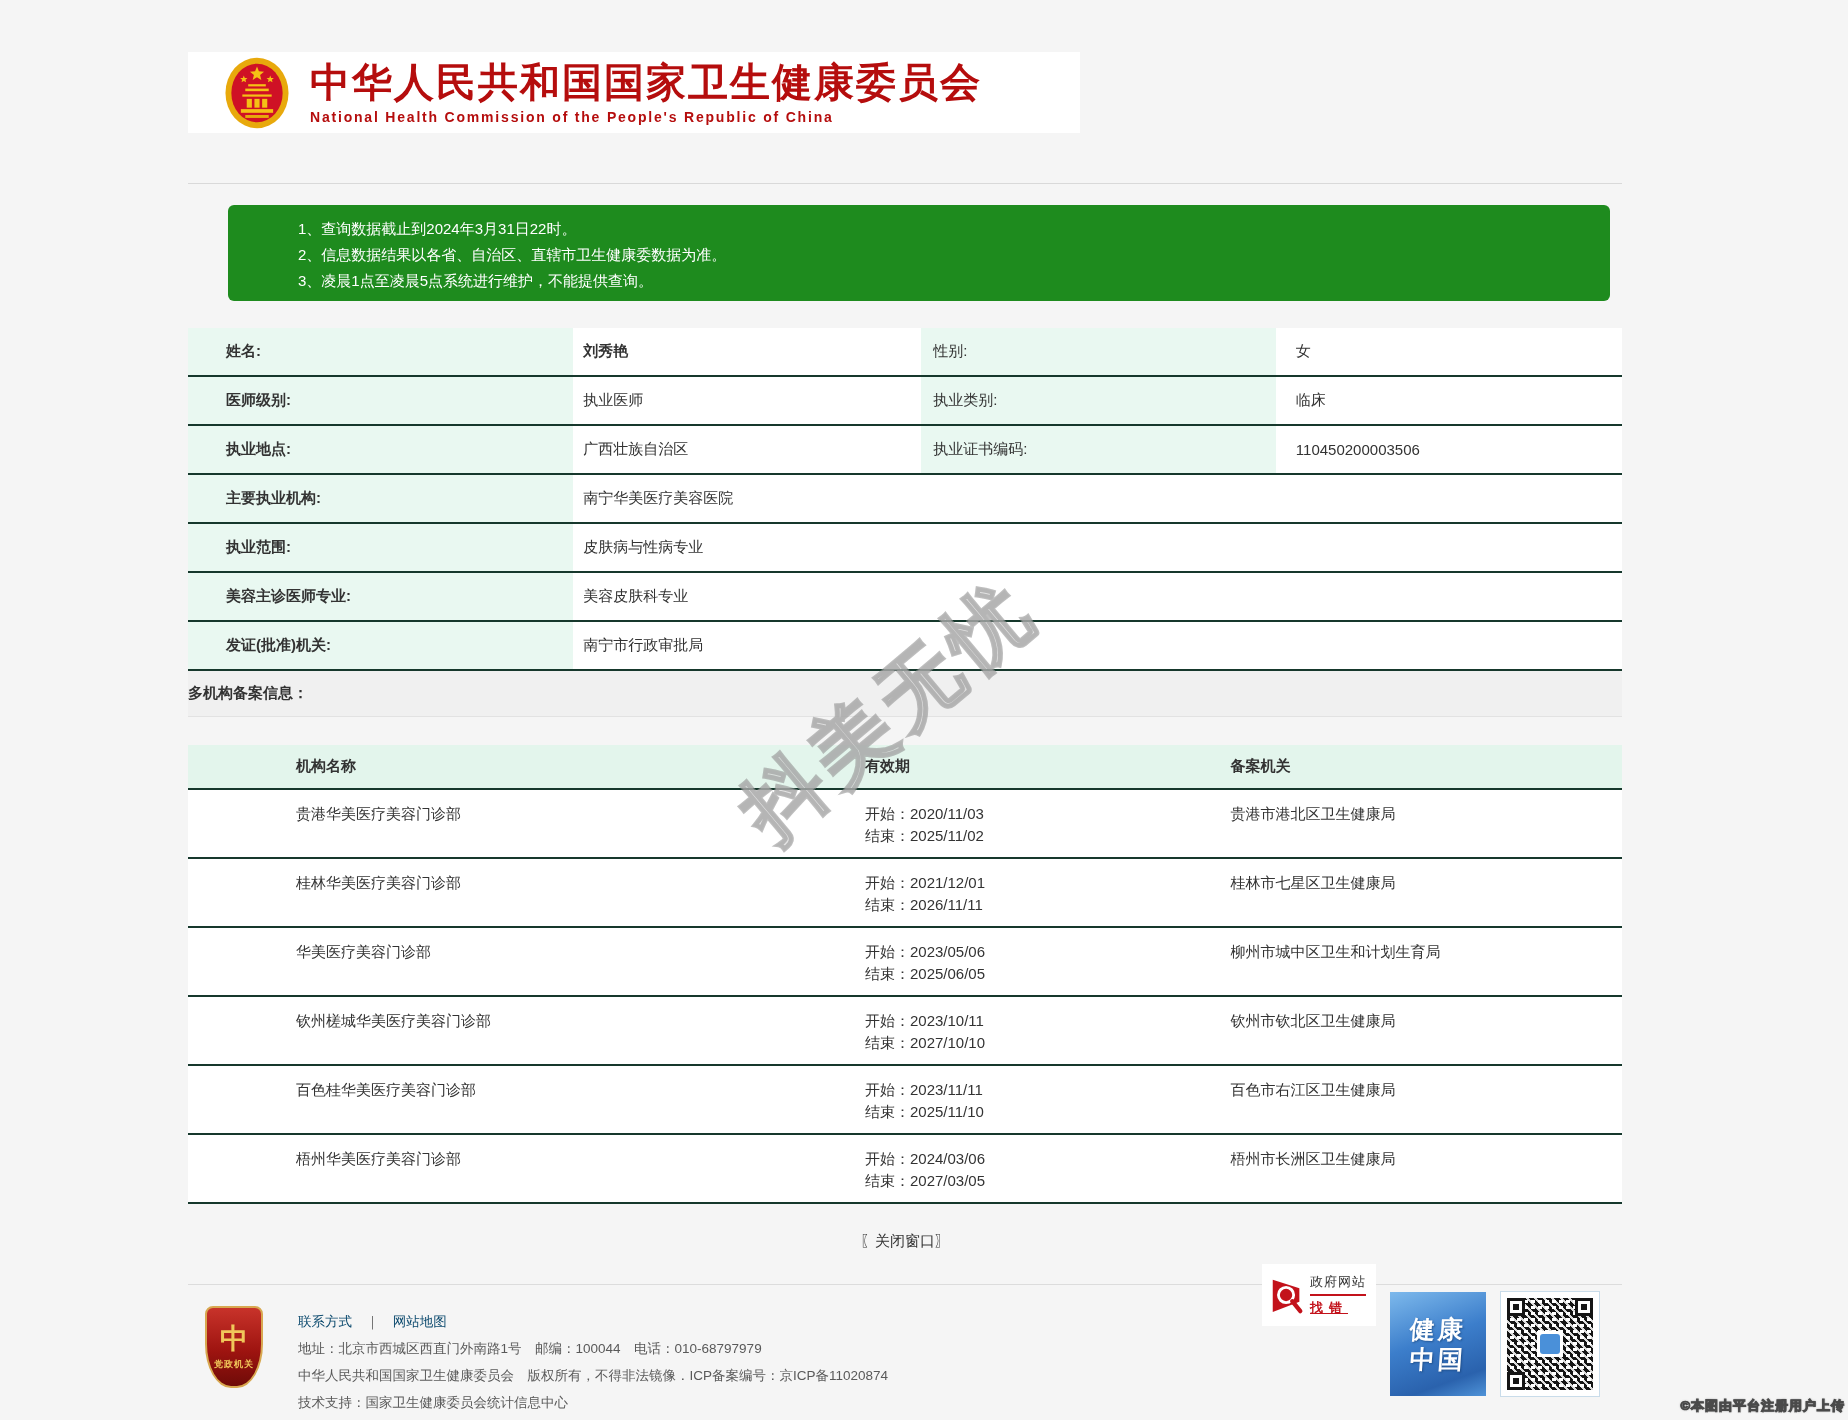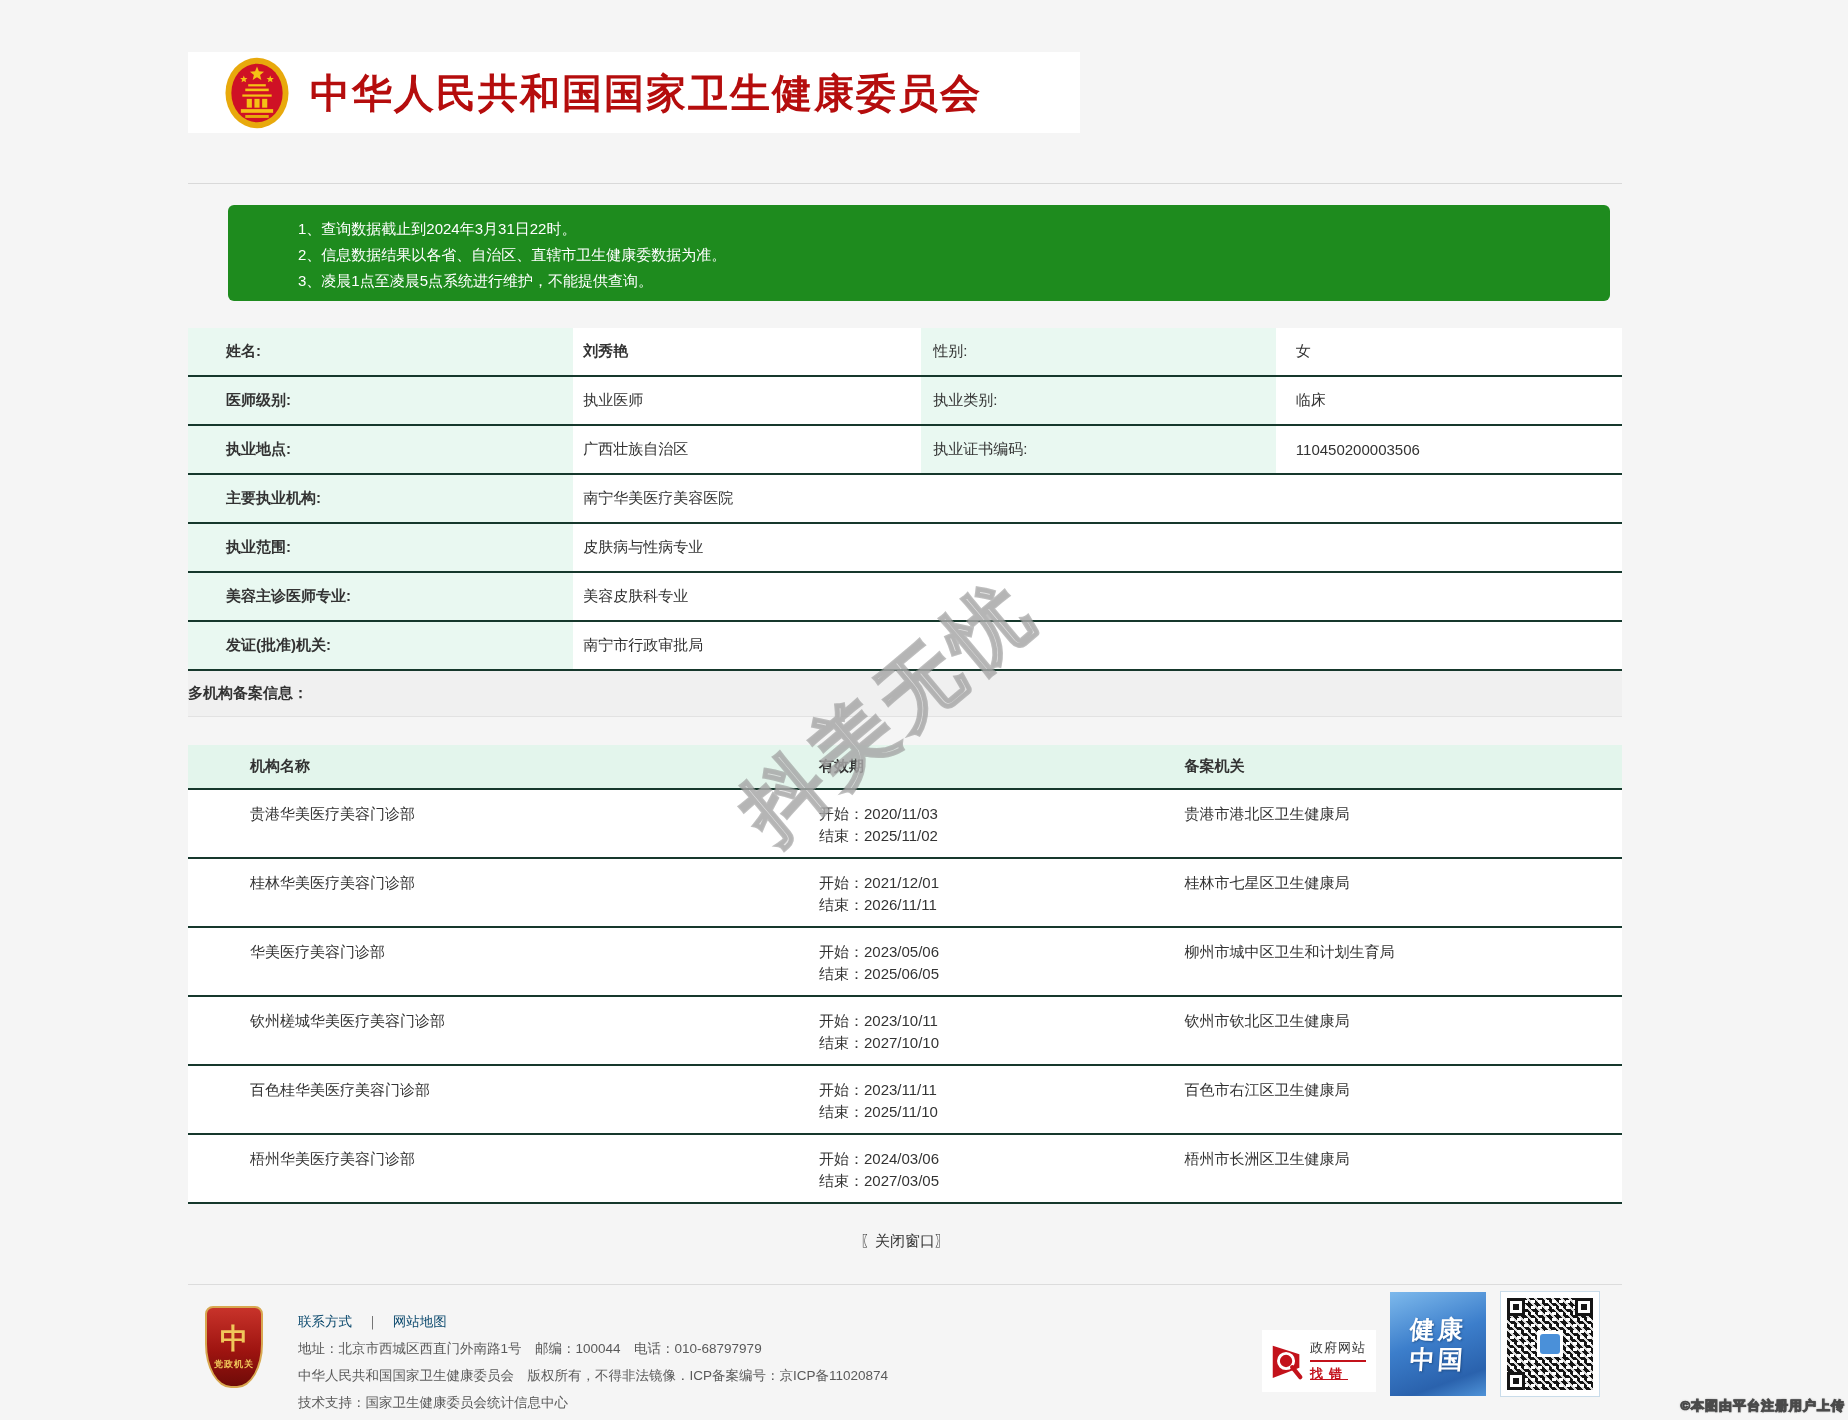--- a/index.html
+++ b/index.html
@@ -56,21 +56,21 @@
     font-size:15px; font-weight:bold;
   }
 
   
   .org-table { position:absolute; left:188px; top:745px; width:1434px; }
   .org-header {
     display:flex; height:45px; align-items:center; background:#e3f5ec;
     border-bottom:2px solid #16382c; font-weight:bold; font-size:15px;
   }
   .org-row { display:flex; background:#fff; height:69px; border-bottom:2px solid #16382c; padding-top:13px; }
-  .oc1 { width:44%; padding-left:62px; }
+  .oc1 { width:44%; padding-left:62px;margin-left:46px; }
   .oc2 { width:25.5%; }
   .oc3 { flex:1; }
   .org-row .oc1, .org-row .oc3 { font-size:15px; line-height:22px; }
   .org-row .oc2 { font-size:15px; line-height:22px; }
 
   
   .close-link {
     position:absolute; left:188px; top:1232px; width:1434px; text-align:center;
     font-size:15px; color:#333; cursor:pointer;
   }
@@ -85,21 +85,21 @@
     display:flex; flex-direction:column; align-items:center; justify-content:center;
   }
   .shield-emblem { color:#f0c75a; font-size:28px; font-weight:bold; line-height:30px; }
   .shield-text { color:#f0c75a; font-size:9px; font-weight:bold; letter-spacing:1px; margin-top:4px; }
 
   .footer-text { position:absolute; left:298px; top:1308px; font-size:13.5px; color:#595959; line-height:27px; }
   .footer-line a, .footer-link { color:#0c4a6e; text-decoration:none; cursor:pointer; }
   .sep { margin:0 10px; }
 
   .find-error {
-    position:absolute; left:1262px; top:1330px; width:114px; height:62px;
+    position:absolute; left:1262px; top:1264px; width:114px; height:62px;
     background:#fff; display:flex; align-items:center; padding-left:6px; cursor:pointer;
   }
   .fe-icon { width:38px; height:40px; flex:0 0 auto; }
   .fe-text { margin-left:4px; }
   .fe-line1 { font-size:13px; color:#333; letter-spacing:1px; border-bottom:2px solid #c3121b; padding-bottom:3px; }
   .fe-line2 { font-size:13px; color:#c3121b; letter-spacing:6px; margin-top:3px; font-weight:bold;text-decoration:underline; }
 
   .jk-badge {
     position:absolute; left:1390px; top:1292px; width:96px; height:104px;
     background:linear-gradient(160deg,#7db9ec 0%,#3c7ecb 45%,#2a62ad 80%,#4f93d8 100%);
@@ -159,20 +159,21 @@
     <rect x="25" y="52" width="40" height="3" fill="#f5c115"></rect>
     <rect x="33" y="38" width="24" height="3" fill="#f5c115"></rect>
     <rect x="31" y="58" width="7" height="12" fill="#f5c115"></rect>
     <rect x="41.5" y="58" width="7" height="12" fill="#f5c115"></rect>
     <rect x="52" y="58" width="7" height="12" fill="#f5c115"></rect>
     <rect x="23" y="72" width="44" height="5" fill="#f5c115"></rect>
     <rect x="29" y="80" width="32" height="4" fill="#e8a90c"></rect>
   </svg>
   <div class="titles">
     <div class="title-cn">中华人民共和国国家卫生健康委员会</div>
+    <div class="title-en">National Health Commission of the People's Republic of China</div>
   </div>
 </div>
 <div class="top-divider"></div>
 
 <div class="notice">
   <div>1、查询数据截止到2024年3月31日22时。</div>
   <div>2、信息数据结果以各省、自治区、直辖市卫生健康委数据为准。</div>
   <div>3、凌晨1点至凌晨5点系统进行维护，不能提供查询。</div>
 </div>
 

